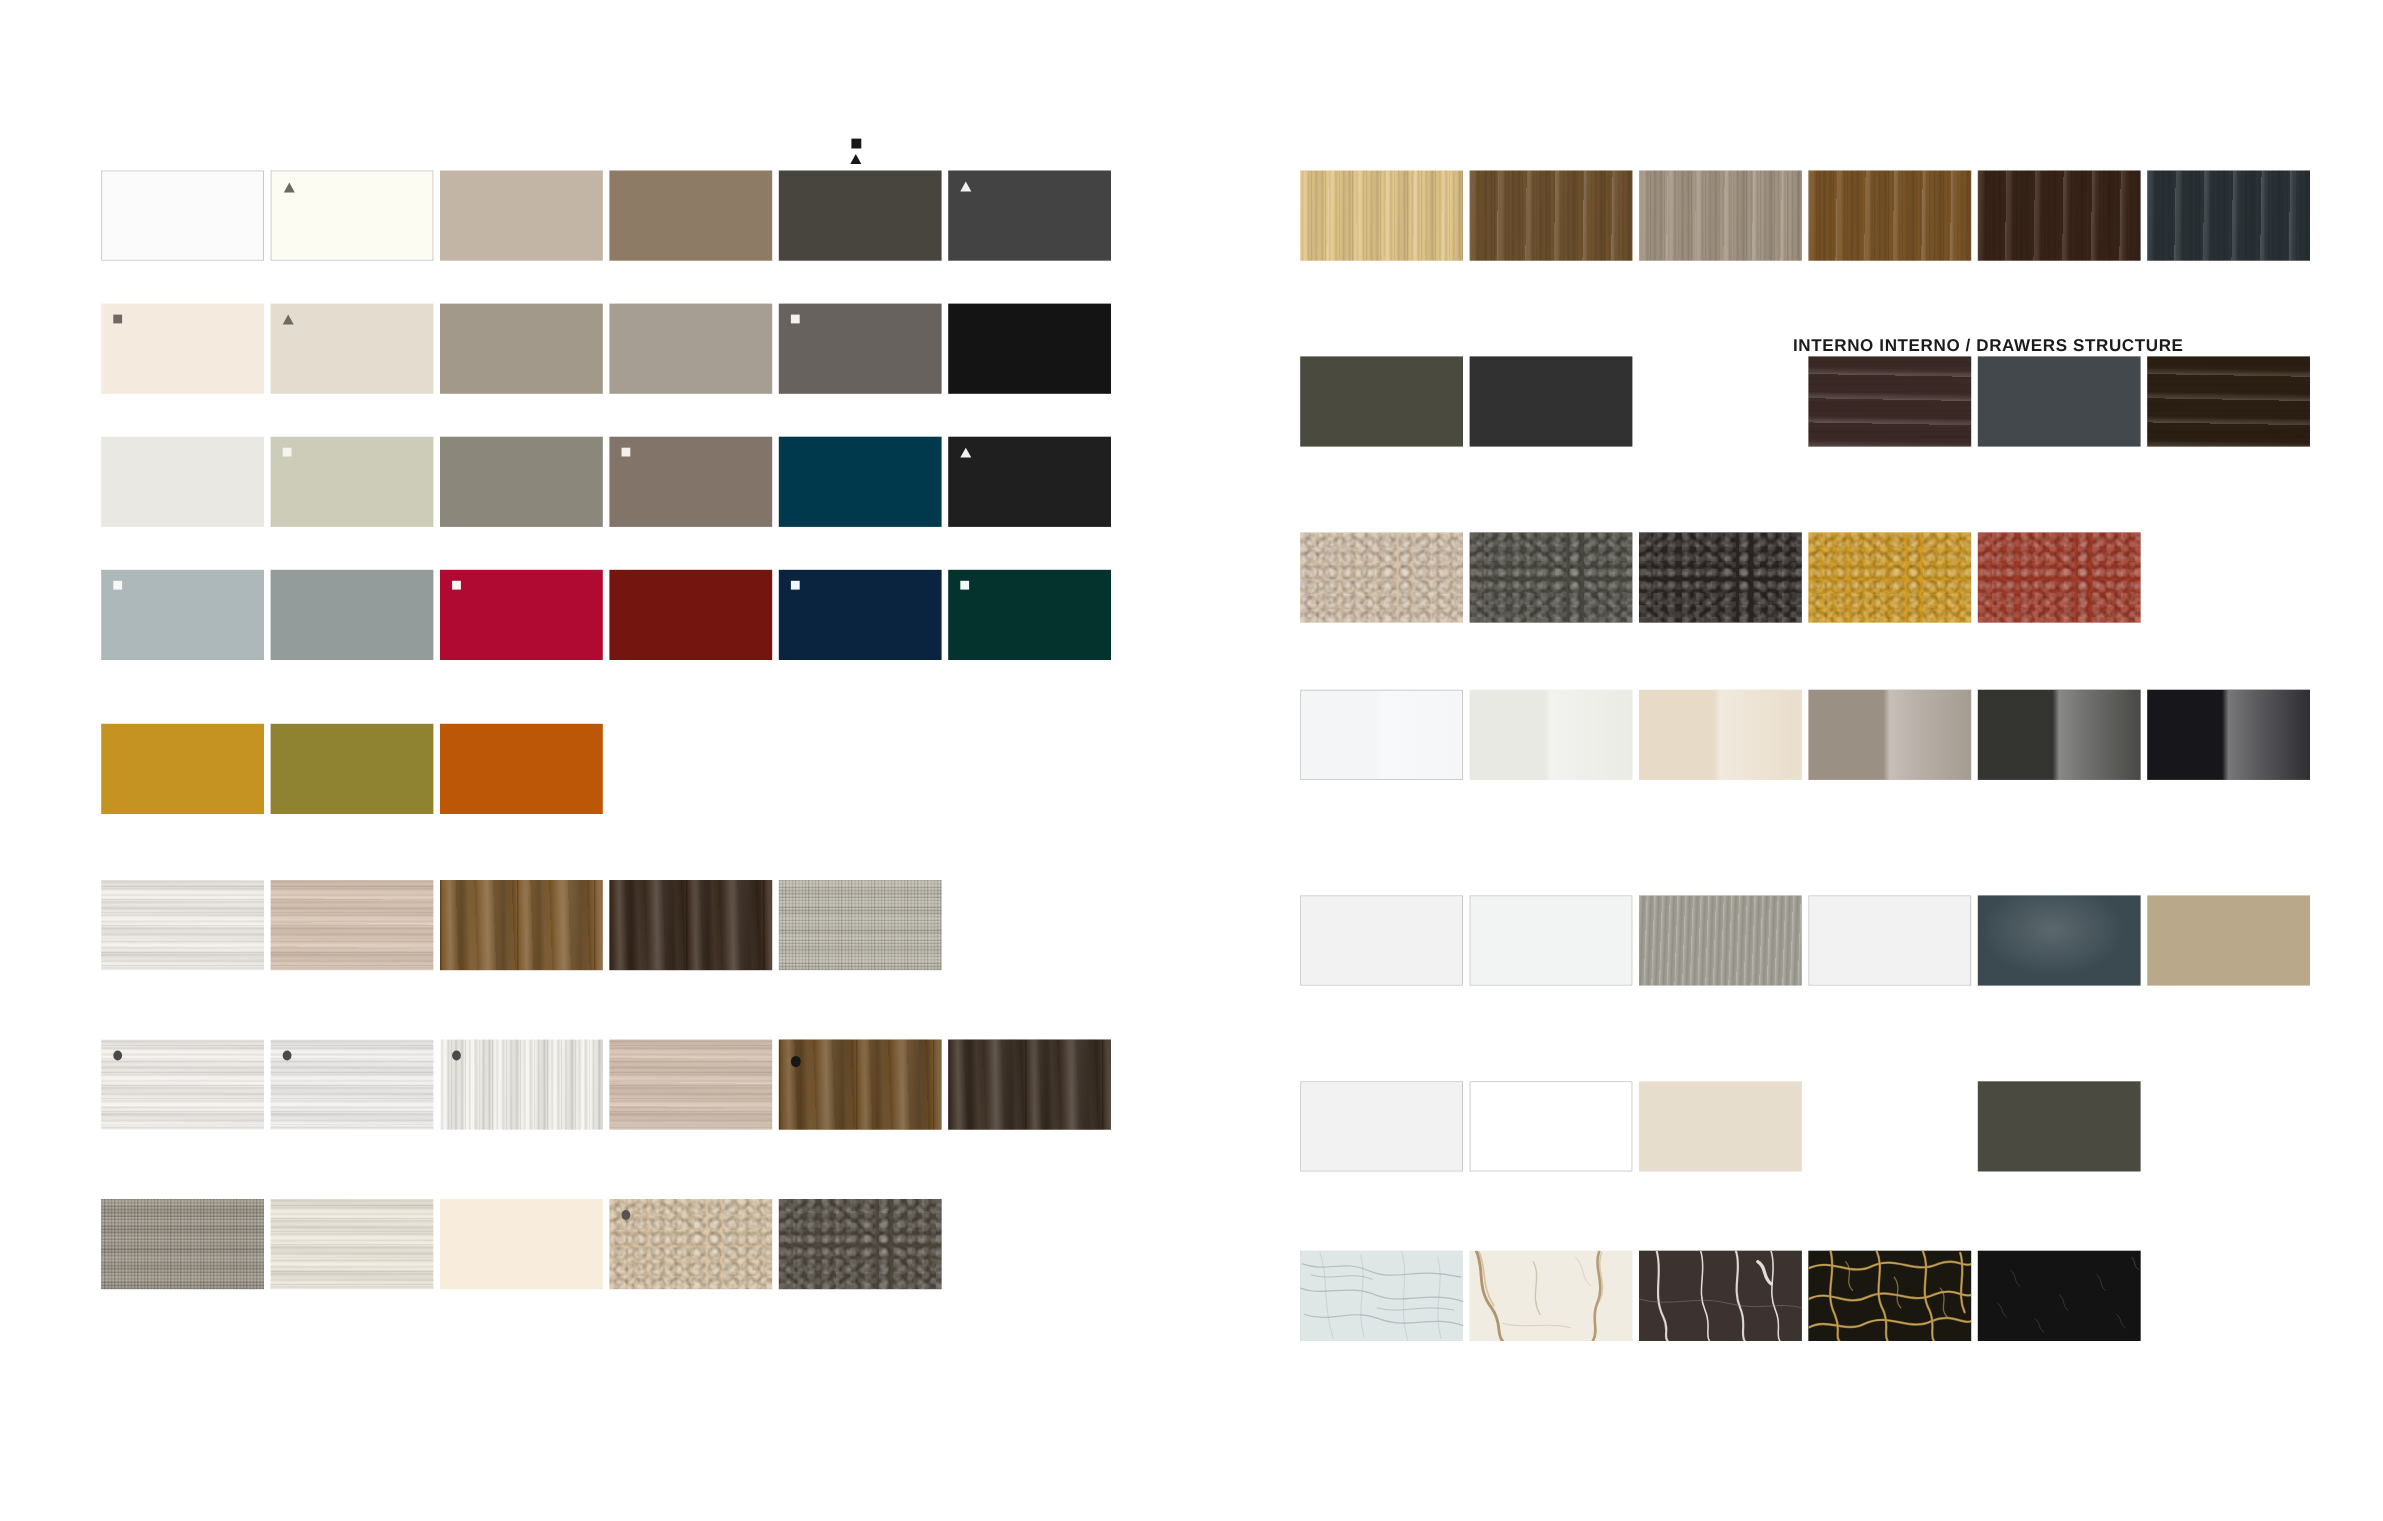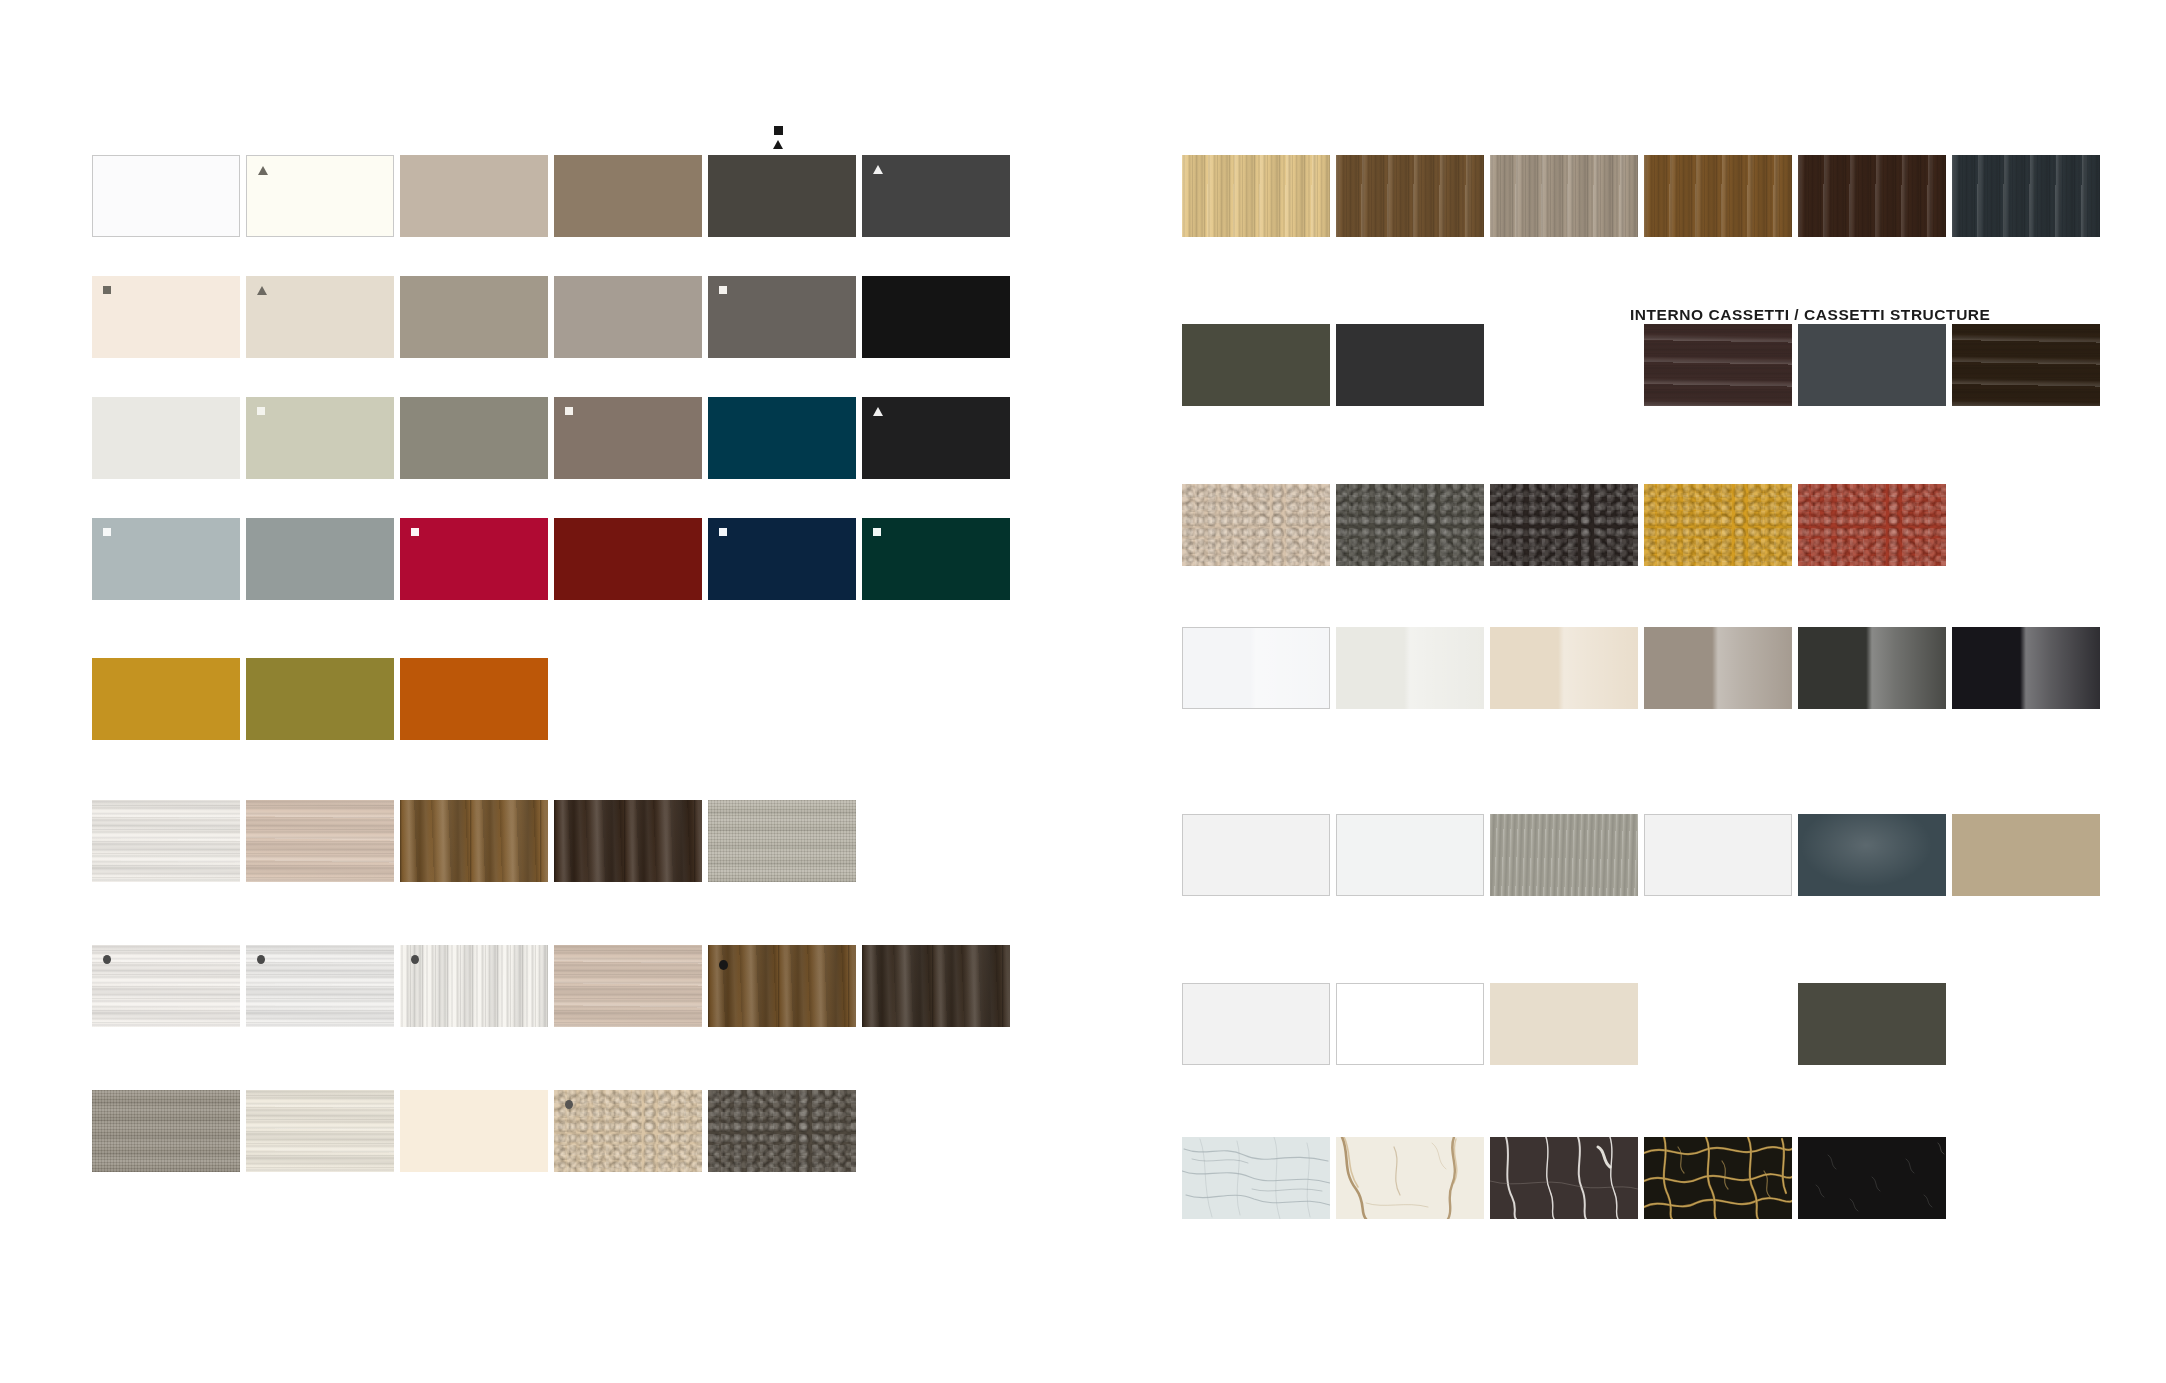--- a/index.html
+++ b/index.html
@@ -665,14 +665,14 @@
         </div>
       </div>
     </div>
     <div class="legend-strip" style="left: 773px; top: 126px;">
       <div class="legend-mark"></div>
       <div class="legend-mark tri"></div>
     </div>
     <div class="legend-strip" style="left: 719px; top: 960px;">
       <div class="legend-mark dot"></div>
     </div>
-    <div class="row-label" style="left: 1630px; top: 306px;">INTERNO CASSETTI / CASSETTI STRUCTURE</div>
+    <div class="row-label" style="left: 1630px; top: 306px;">INTERNO INTERNO / DRAWERS STRUCTURE</div>
   </div>
 
 </body></html>

